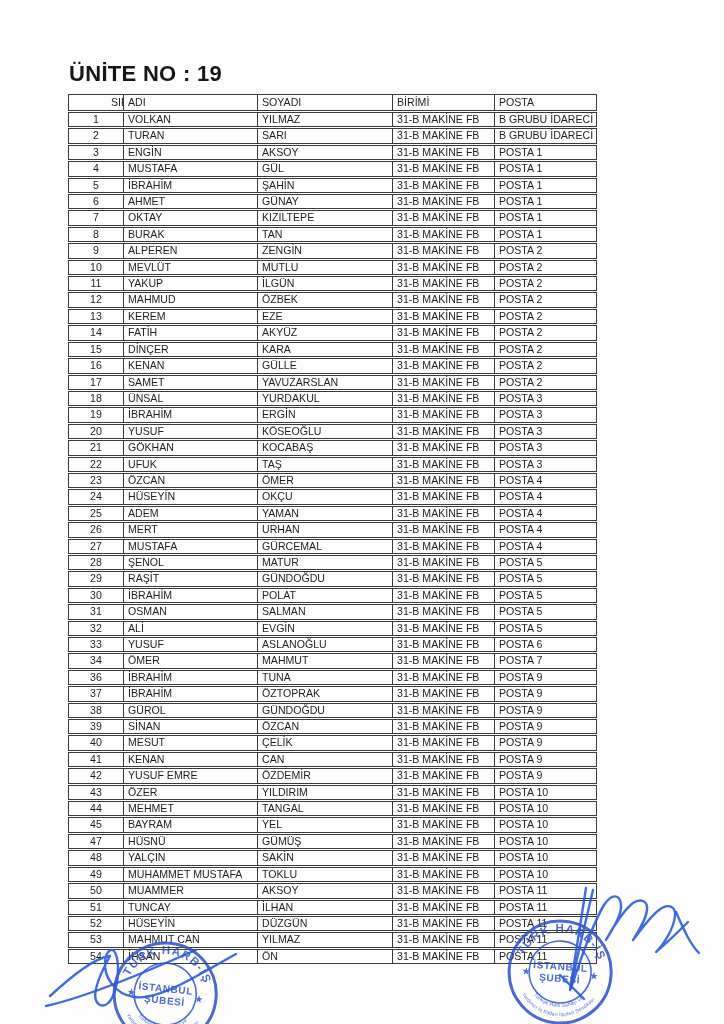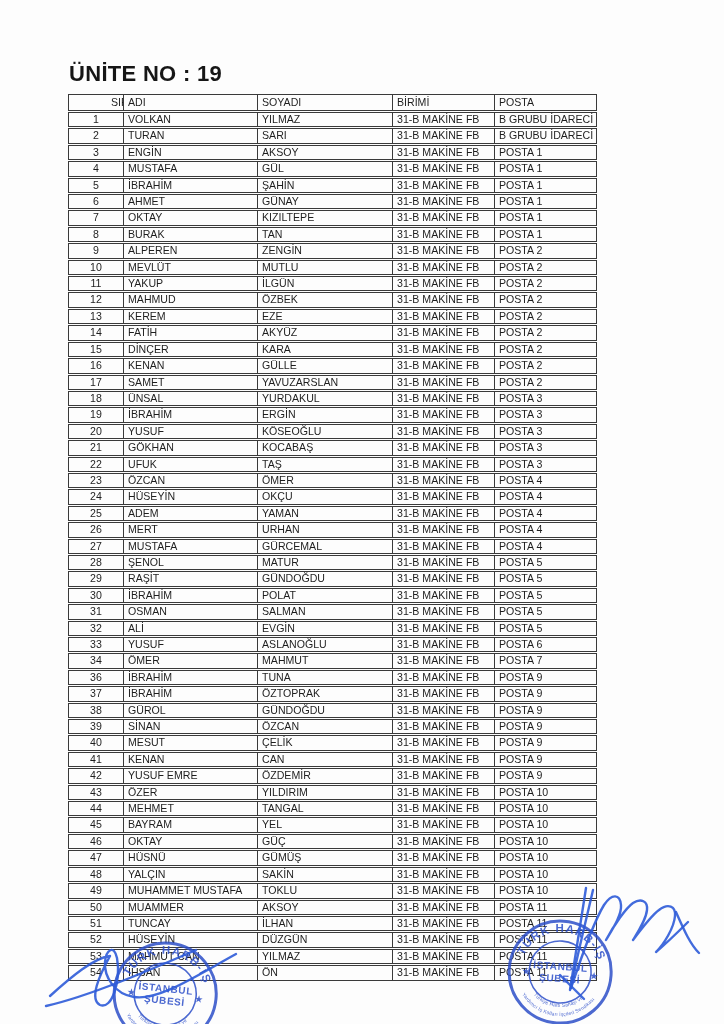--- a/index.html
+++ b/index.html
@@ -366,27 +366,20 @@
           <td class="c4">POSTA 10</td>
         </tr>
         <tr>
           <td class="c0">45</td>
           <td class="c1">BAYRAM</td>
           <td class="c2">YEL</td>
           <td class="c3">31-B MAKİNE FB</td>
           <td class="c4">POSTA 10</td>
         </tr>
         <tr>
-          <td class="c0">46</td>
-          <td class="c1">OKTAY</td>
-          <td class="c2">GÜÇ</td>
-          <td class="c3">31-B MAKİNE FB</td>
-          <td class="c4">POSTA 10</td>
-        </tr>
-        <tr>
           <td class="c0">47</td>
           <td class="c1">HÜSNÜ</td>
           <td class="c2">GÜMÜŞ</td>
           <td class="c3">31-B MAKİNE FB</td>
           <td class="c4">POSTA 10</td>
         </tr>
         <tr>
           <td class="c0">48</td>
           <td class="c1">YALÇIN</td>
           <td class="c2">SAKİN</td>

